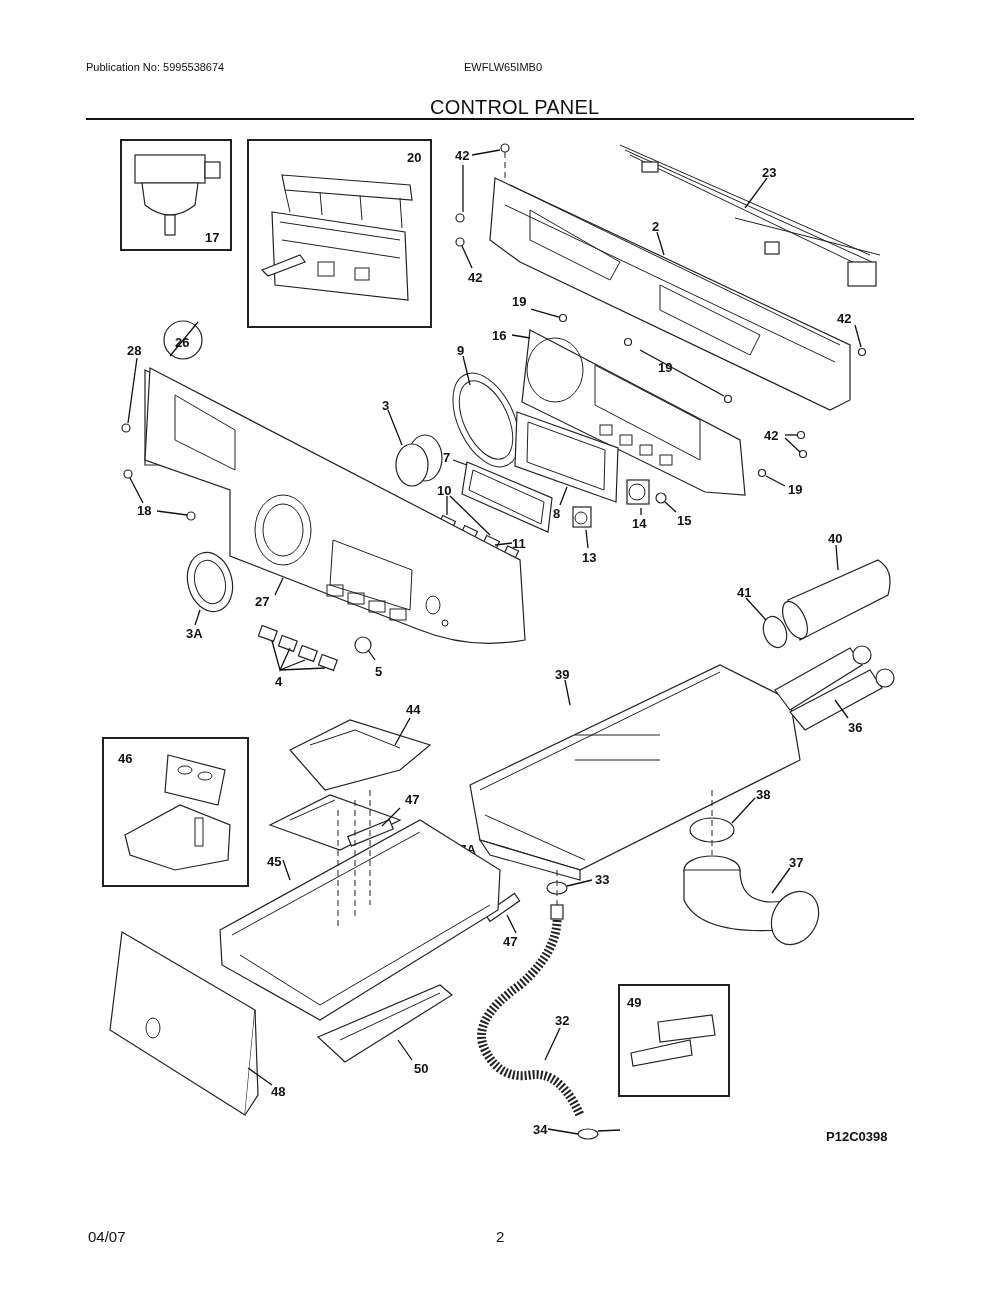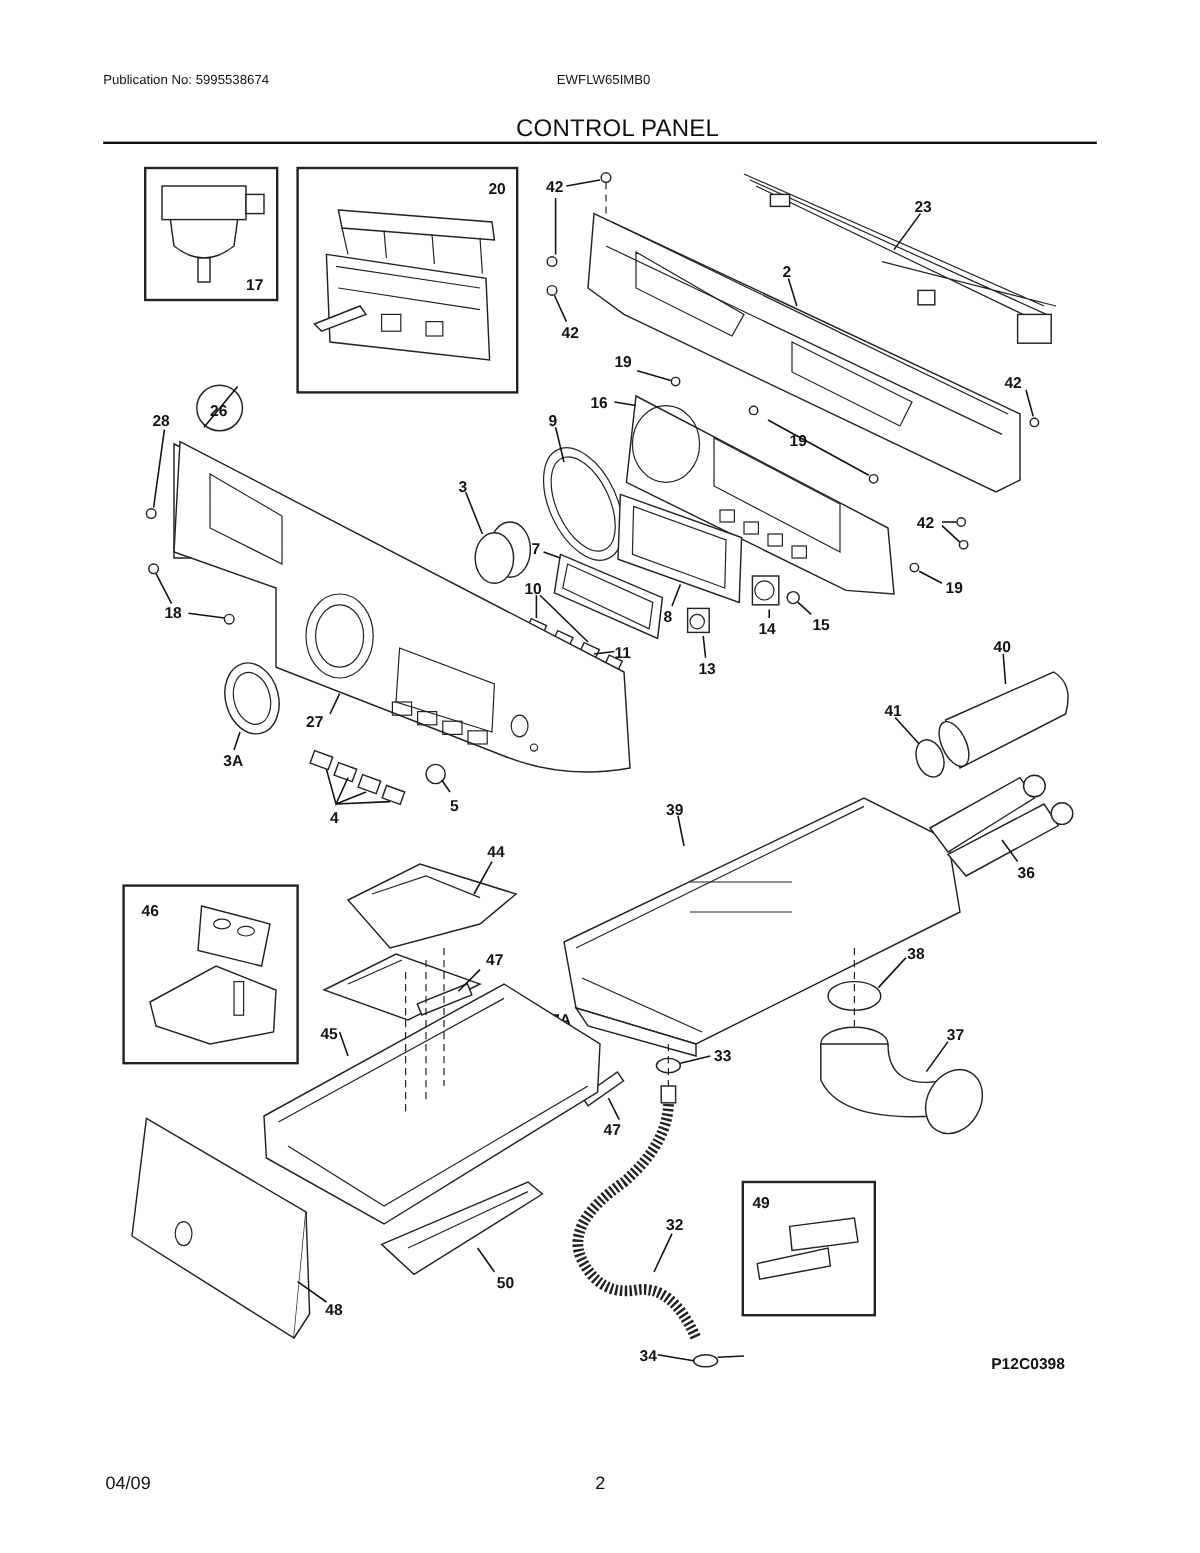--- a/index.html
+++ b/index.html
@@ -338,14 +338,14 @@
   <g>
     <rect class="box" x="619" y="985" width="110" height="111"></rect>
     <path class="part" d="M658 1022 L712 1015 L715 1035 L660 1042 Z"></path>
     <path class="part" d="M631 1053 L690 1040 L692 1055 L633 1066 Z"></path>
     <text class="ref" x="627" y="1007">49</text>
   </g>
 
   <text class="ref" x="826" y="1141">P12C0398</text>
 </svg>
 
-<div class="foot" id="date">04/09</div>
+<div class="foot" id="date">04/07</div>
 <div class="foot" id="page">2</div>
 
 </body></html>

